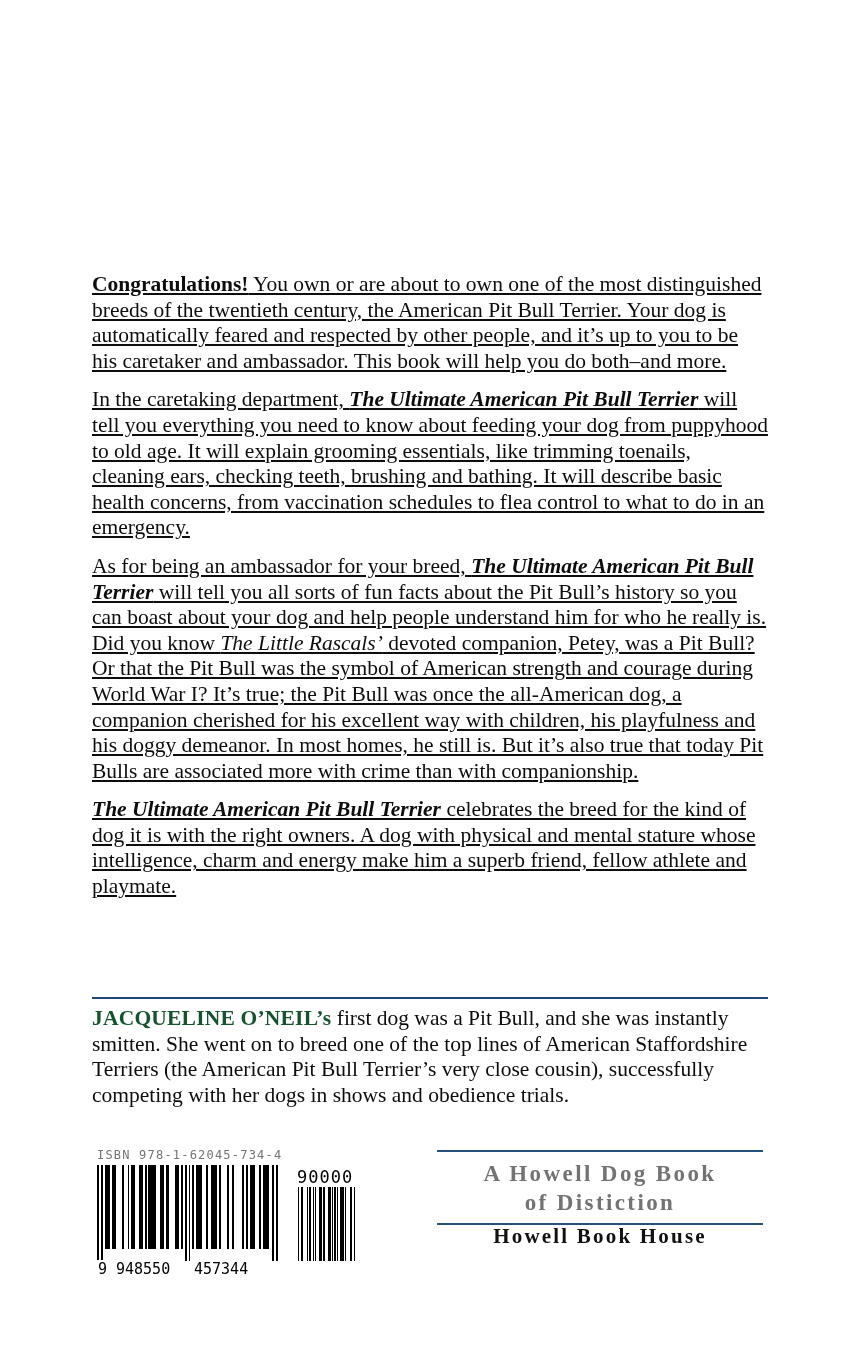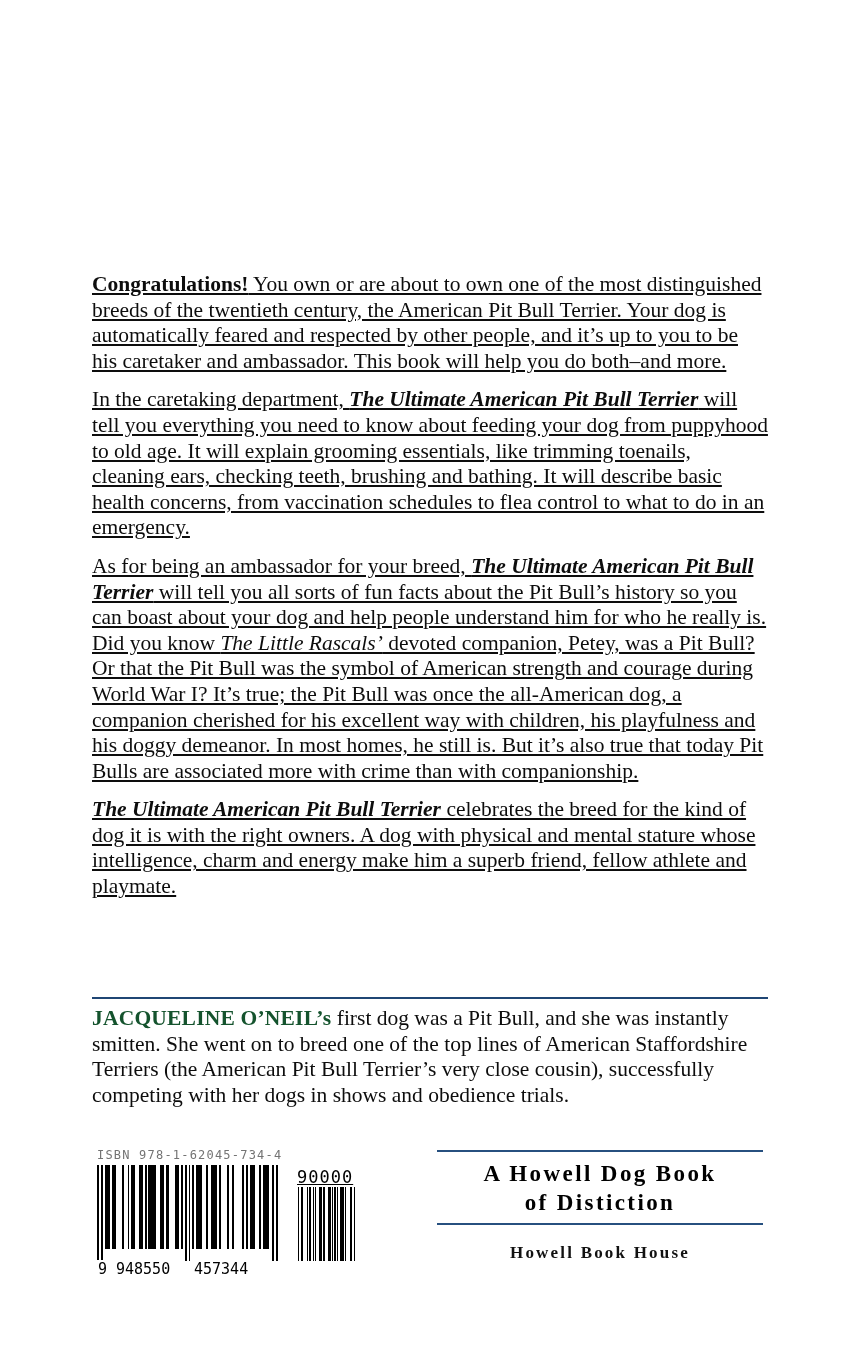--- a/index.html
+++ b/index.html
@@ -137,21 +137,20 @@
   .bar.guard { height: 96px; }
   .bar.addon { height: 74px; }
   .addon-num {
     position: absolute;
     left: 200px;
     top: 2px;
     font-family: "DejaVu Sans Mono", "Liberation Mono", monospace;
     font-size: 17px;
     letter-spacing: 1px;
     color: #000;
-    text-decoration: underline;
   }
   .barcode-digits {
     position: relative;
     margin-top: -1px;
     height: 18px;
     width: 190px;
     font-family: "DejaVu Sans Mono", "Liberation Mono", monospace;
     font-size: 15px;
     color: #000;
   }
@@ -169,34 +168,33 @@
     top: 1150px;
     width: 326px;
   }
   .pub-rule {
     height: 2px;
     background: #27507f;
     width: 100%;
   }
   .pub-title {
     text-align: center;
-    color: #000000;
+    color: #737373;
     font-family: "Liberation Serif", "DejaVu Serif", serif;
     font-weight: 700;
     font-size: 23px;
     letter-spacing: 2.4px;
     line-height: 29px;
     padding: 7px 0 6px 0;
   }
   .pub-imprint {
     text-align: center;
-    margin-top: 17px;
     font-family: "Liberation Serif", "DejaVu Serif", serif;
     font-weight: 700;
-    font-size: 17px;
+    font-size: 21px;
     letter-spacing: 2.2px;
     line-height: 22px;
     color: #111;
   }
 </style>
 </head>
 <body>
 
 <div class="page">
 

